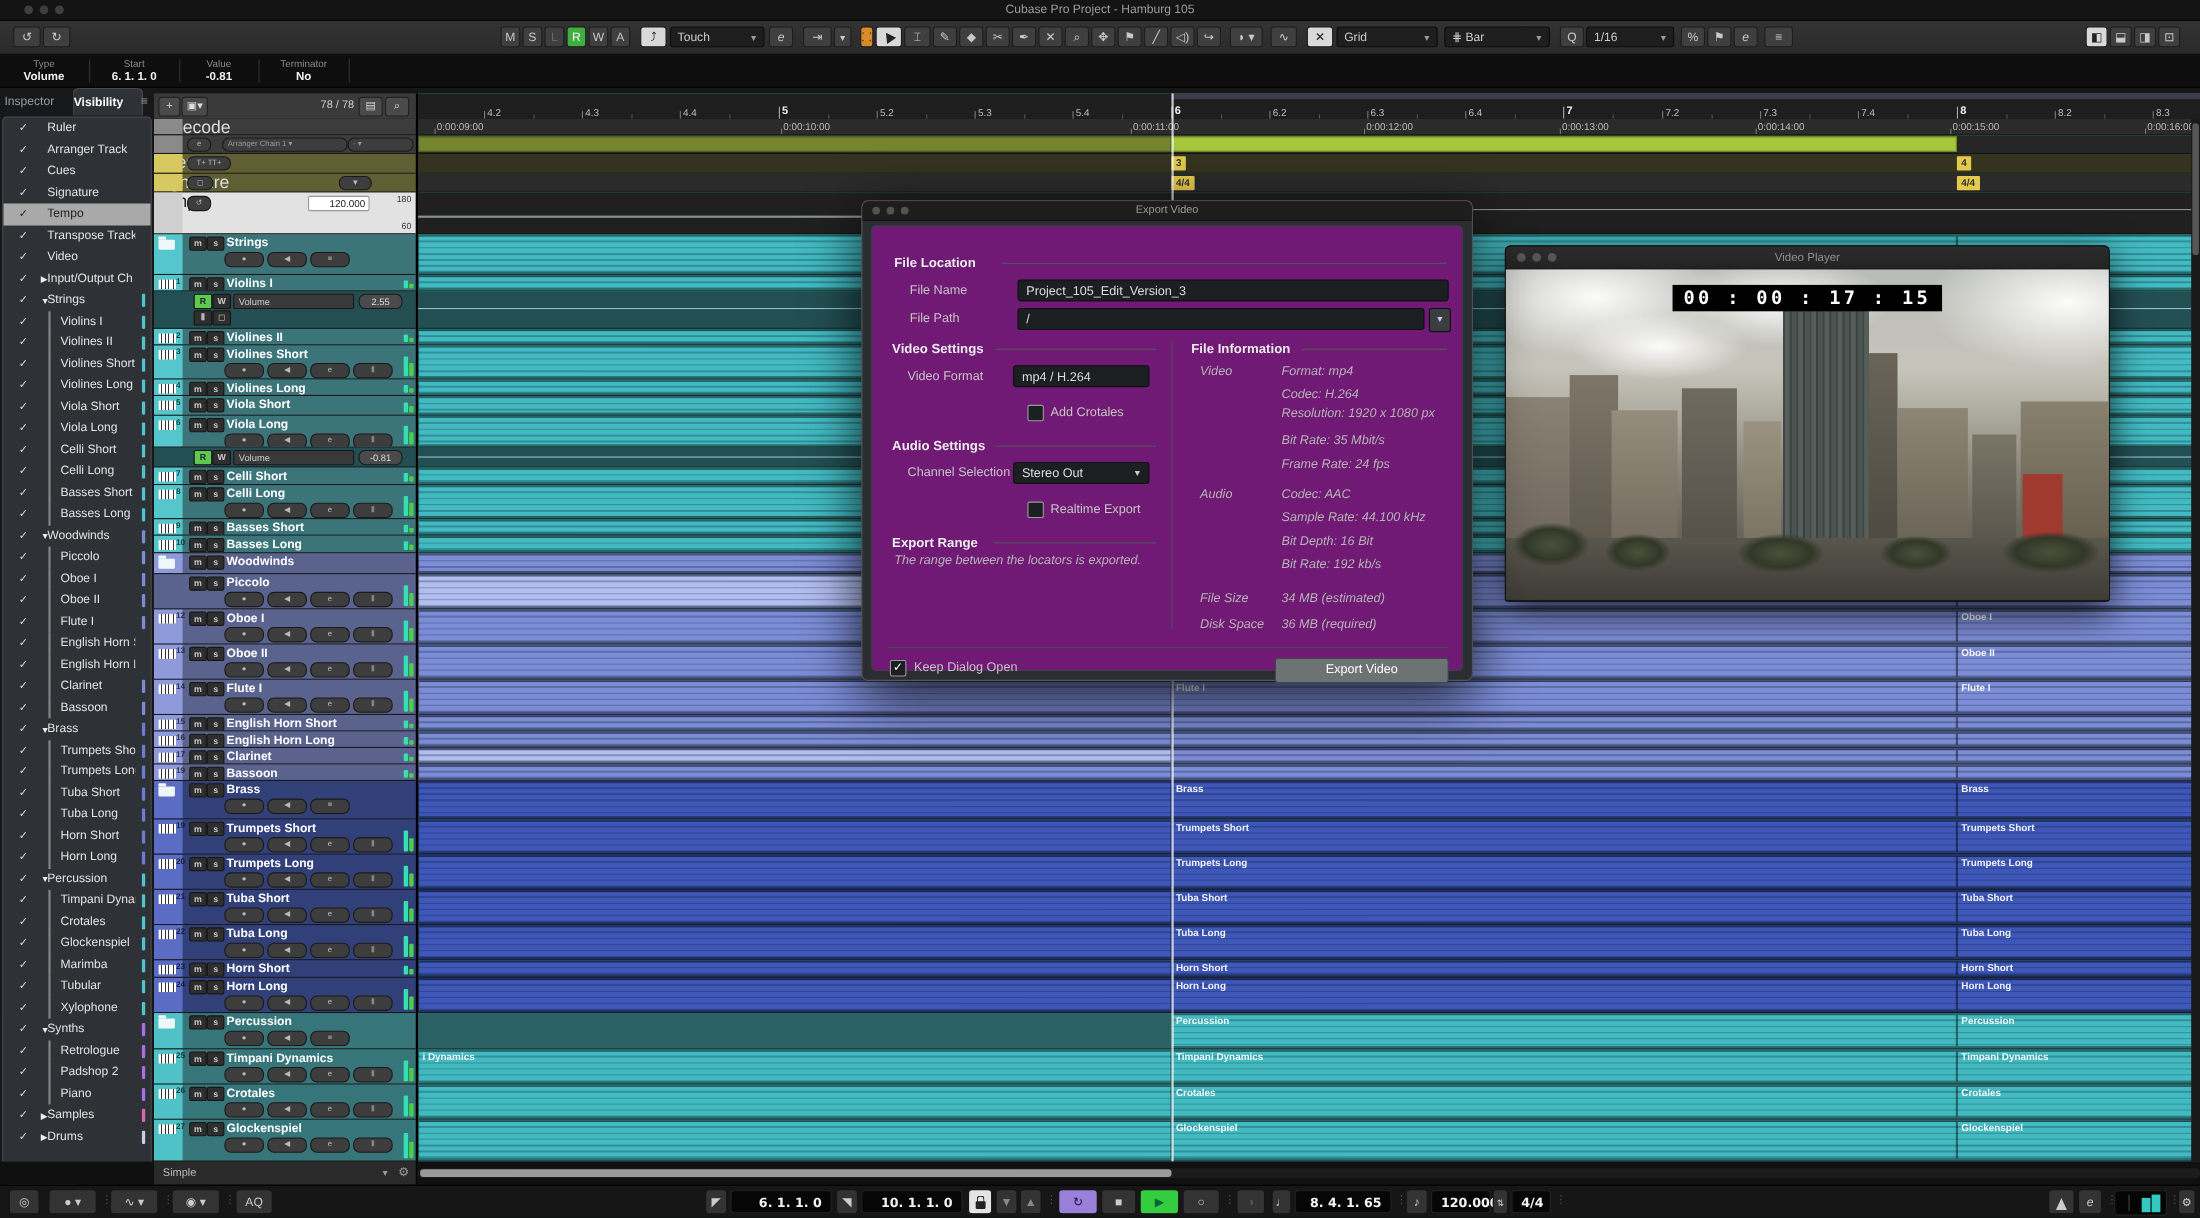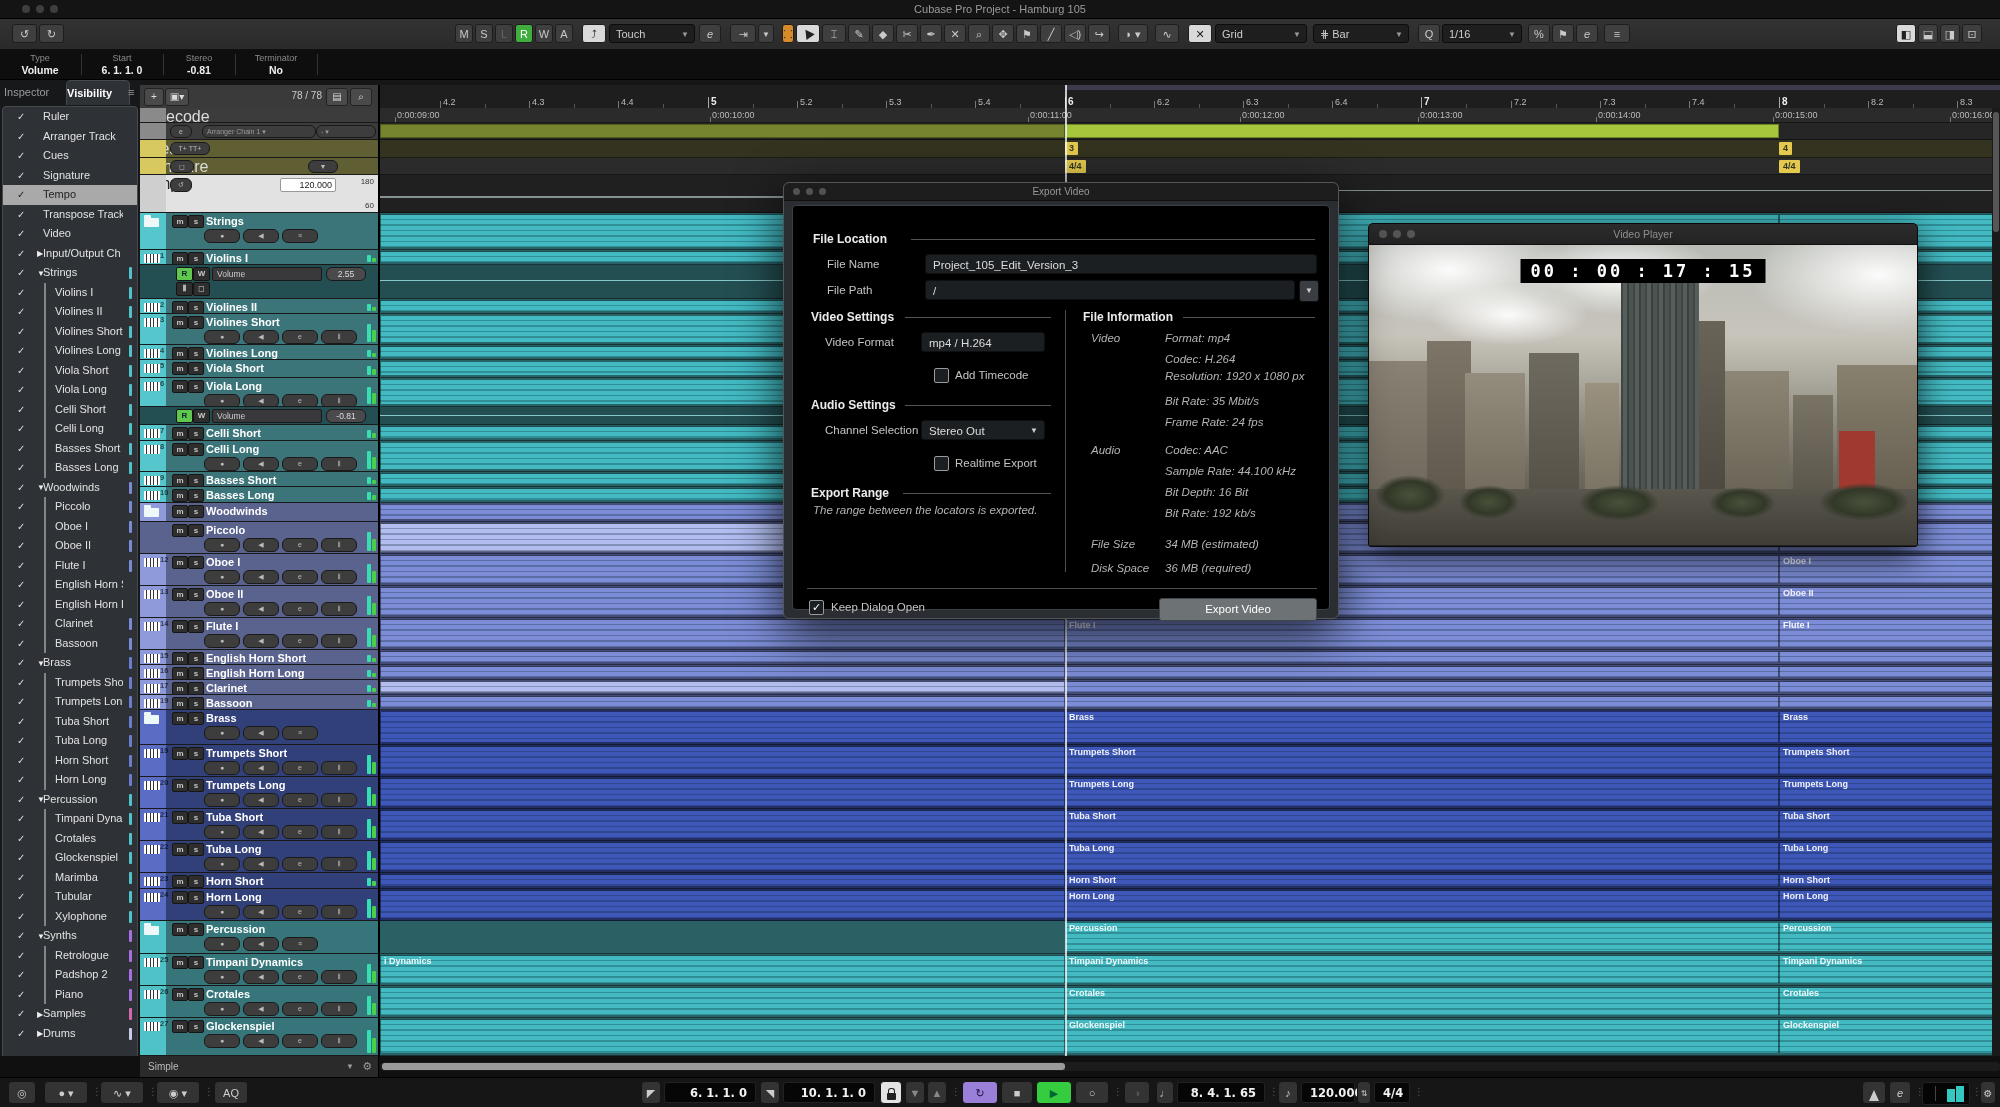--- a/index.html
+++ b/index.html
@@ -133,21 +133,21 @@
   .tree{position:absolute;border-radius:50%;background:radial-gradient(closest-side,#49513a,#323828 70%,rgba(0,0,0,0));}
   #vtc{position:absolute;left:50%;top:14px;transform:translateX(-50%);background:#000;color:#fff;
        font-family:"DejaVu Sans Mono","Liberation Mono",monospace;font-size:17px;font-weight:bold;letter-spacing:3px;
        padding:2px 10px;white-space:nowrap;}
   
   #dialog{left:783px;top:182px;width:554px;height:435px;background:#2a2e32;border:1px solid #555;border-radius:6px;
           box-shadow:0 14px 50px rgba(0,0,0,.8);z-index:6;}
   #dialog .dtb{position:relative;height:17px;background:#1d1d1d;border-radius:6px 6px 0 0;border-bottom:1px solid #111;}
   #dialog .dtb .ti{text-align:center;font-size:10px;color:#999;line-height:17px;}
   #dialog .ddot{position:absolute;top:5px;width:7px;height:7px;border-radius:50%;background:#525252;}
-  #dbody{position:absolute;left:8px;top:22px;right:8px;bottom:8px;background:#000000;border:1px solid #3c4044;border-radius:4px;}
+  #dbody{position:absolute;left:8px;top:22px;right:8px;bottom:8px;background:#701a75;border:1px solid #3c4044;border-radius:4px;}
   .sech{position:absolute;font-size:12px;font-weight:bold;color:#ebebeb;white-space:nowrap;}
   .sech::after{content:'';position:absolute;top:7px;height:1px;background:#515559;}
   .dlab{position:absolute;font-size:11.5px;color:#c4c4c4;white-space:nowrap;}
   .dval{position:absolute;font-size:11.5px;font-style:italic;color:#b4b4b4;white-space:nowrap;}
   .dinput{position:absolute;background:#1c1f22;border:1px solid #0d0f11;border-radius:3px;color:#dcdcdc;
           font-size:11.5px;line-height:20px;height:20px;padding:0 7px;box-sizing:border-box;white-space:nowrap;overflow:hidden;}
   .ddrop{position:absolute;background:#1c1f22;border:1px solid #0d0f11;border-radius:3px;color:#dcdcdc;
          font-size:11.5px;line-height:20px;height:20px;padding:0 7px;box-sizing:border-box;}
   .ddrop .arr{position:absolute;right:6px;top:0;font-size:8px;color:#ccc;}
   .dchk{position:absolute;width:13px;height:13px;background:#1c1f22;border:1.5px solid #9a9a9a;border-radius:2px;
@@ -223,21 +223,21 @@
       <div class="lab">Type</div>
         <div class="val">Volume</div>
     </div>
     <div class="ifdiv" style="left:81px"></div>
     <div class="if" style="left:82px;width:80px">
       <div class="lab">Start</div>
         <div class="val">6. 1. 1.  0</div>
     </div>
     <div class="ifdiv" style="left:163px"></div>
     <div class="if" style="left:164px;width:70px">
-      <div class="lab">Stereo</div>
+      <div class="lab">Value</div>
         <div class="val">-0.81</div>
     </div>
     <div class="ifdiv" style="left:235px"></div>
     <div class="if" style="left:236px;width:80px">
       <div class="lab">Terminator</div>
         <div class="val">No</div>
     </div>
     <div class="ifdiv" style="left:317px"></div>
   </div>
 
@@ -1446,21 +1446,21 @@
 
       <div class="sech" style="left:18px;top:104px">
         <span>Video Settings</span>
       </div>
       <div style="position:absolute;left:112px;top:111px;width:146px;height:1px;background:#515559"></div>
 
       <div class="dlab" style="left:32px;top:130px">Video Format</div>
       <div class="dinput" style="left:128px;top:126px;width:124px">mp4 / H.264</div>
 
       <div class="dchk" style="left:141px;top:162px"></div>
-      <div class="dlab" style="left:162px;top:163px">Add Timecode</div>
+      <div class="dlab" style="left:162px;top:163px">Add Crotales</div>
 
       <div class="sech" style="left:18px;top:192px">
         <span>Audio Settings</span>
       </div>
       <div style="position:absolute;left:112px;top:199px;width:146px;height:1px;background:#515559"></div>
 
       <div class="dlab" style="left:32px;top:218px">Channel Selection</div>
       <div class="ddrop" style="left:128px;top:214px;width:124px">
         <span>Stereo Out</span><span class="arr" style="line-height:20px">▼</span>
       </div>

